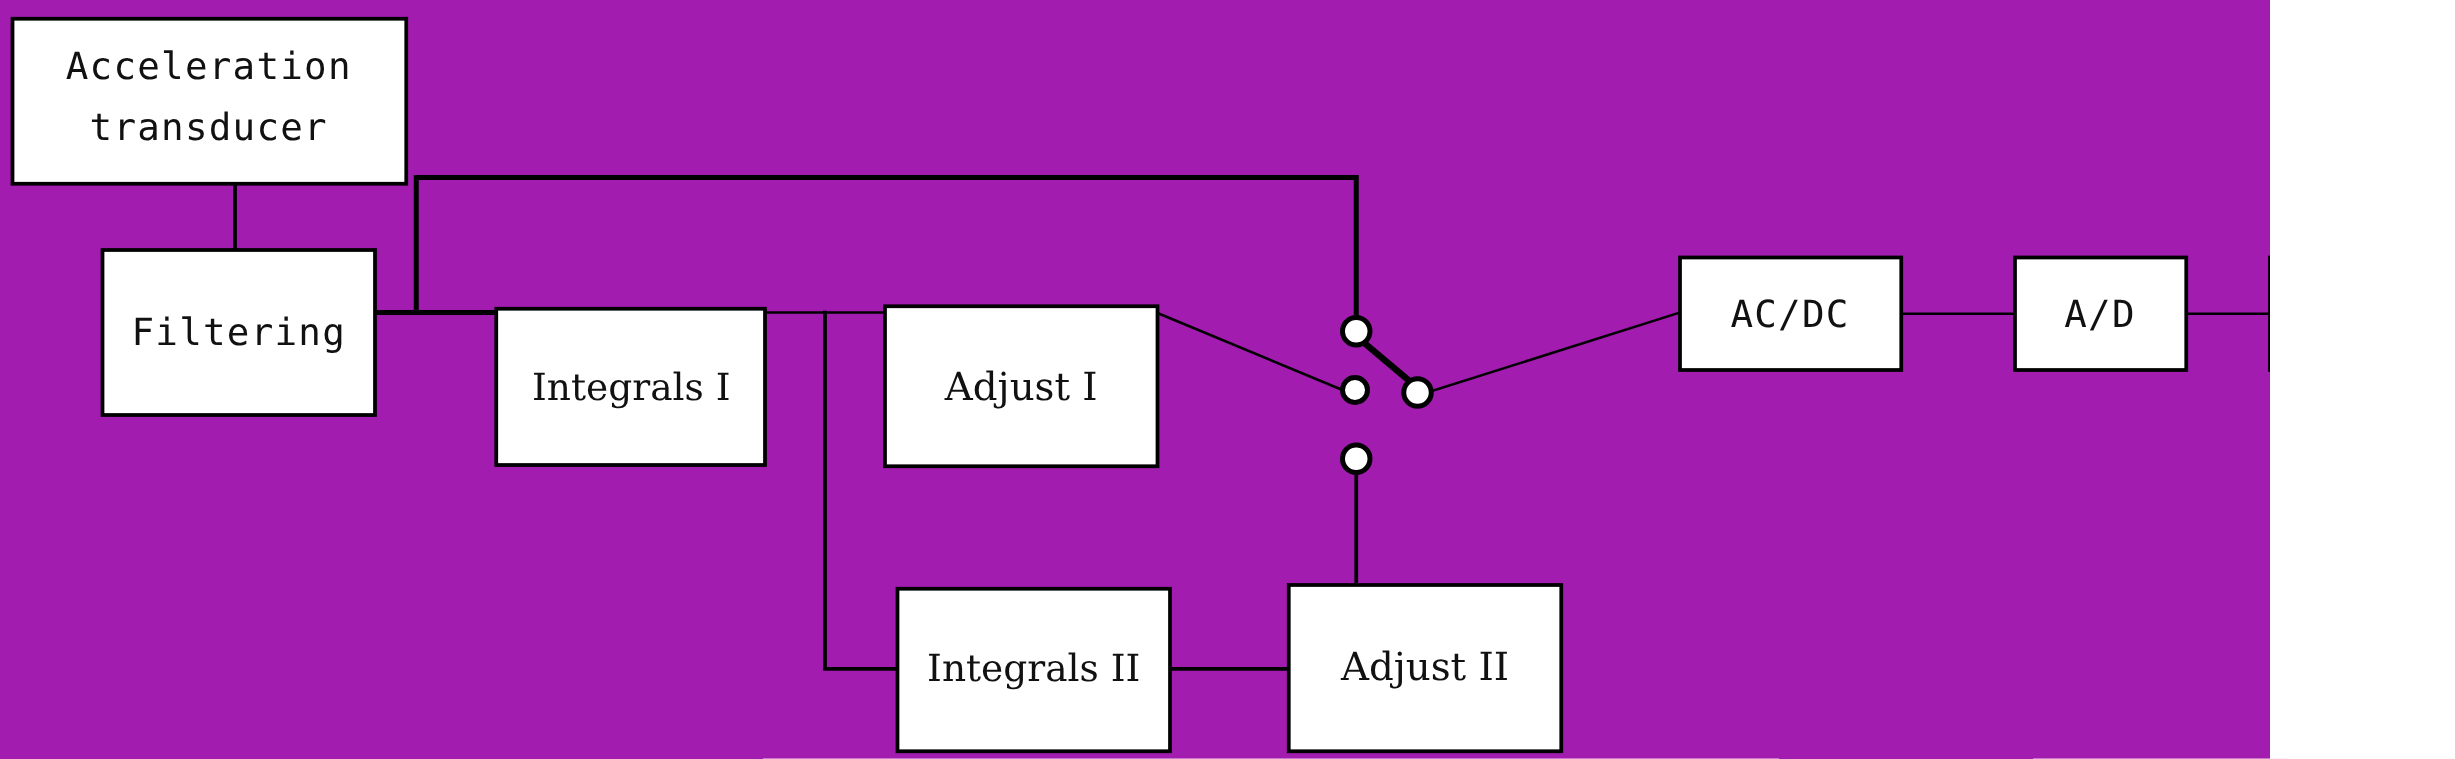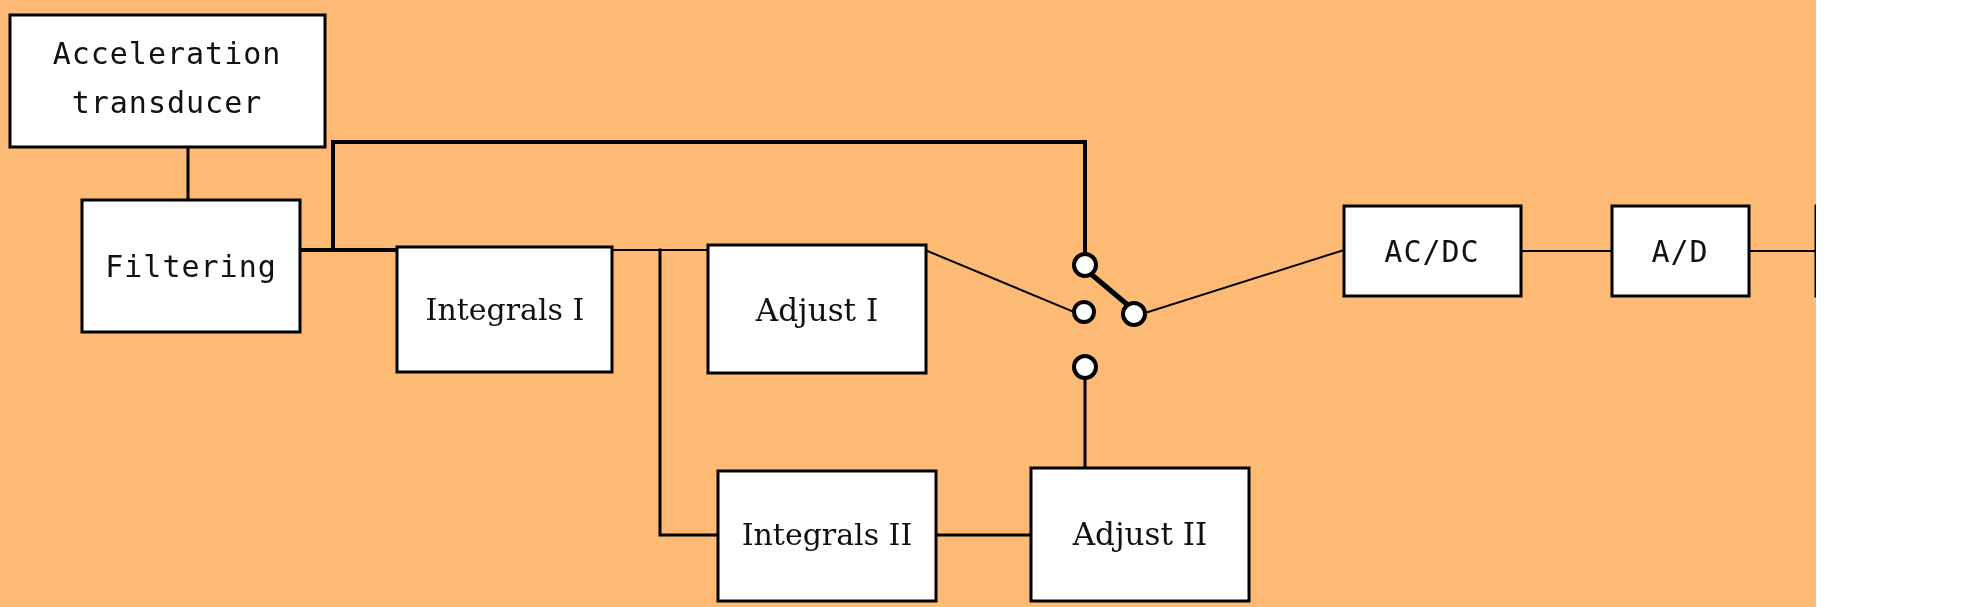--- a/index.html
+++ b/index.html
@@ -8,21 +8,21 @@
     padding: 0;
     background: #ffffff;
   }
   body {
     font-family: "DejaVu Serif", serif;
   }
   #canvas {
     position: relative;
     width: 1816px;
     height: 607px;
-    background: #fdba74;
+    background: #a21caf;
     overflow: hidden;
   }
   #diagram-svg {
     position: absolute;
     left: 0;
     top: 0;
     width: 1964px;
     height: 607px;
   }
   .box-rect {

